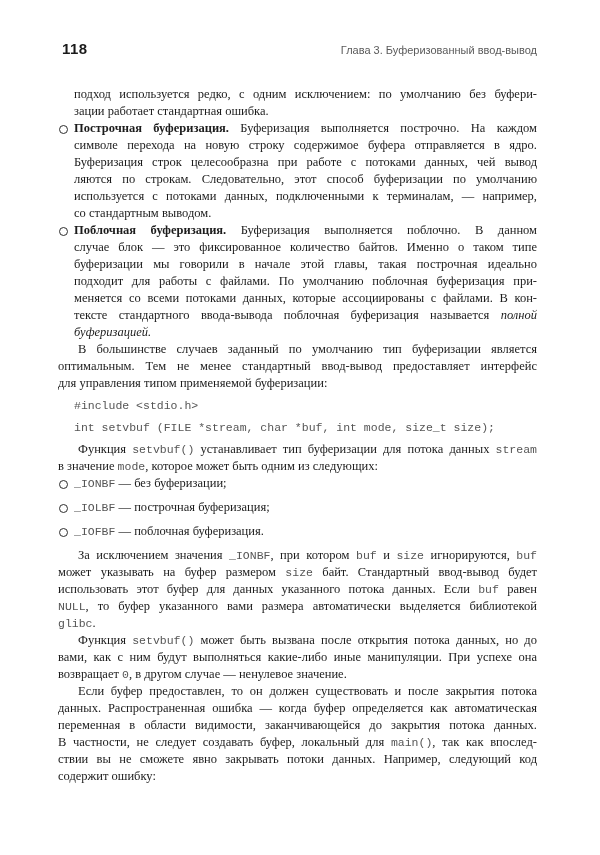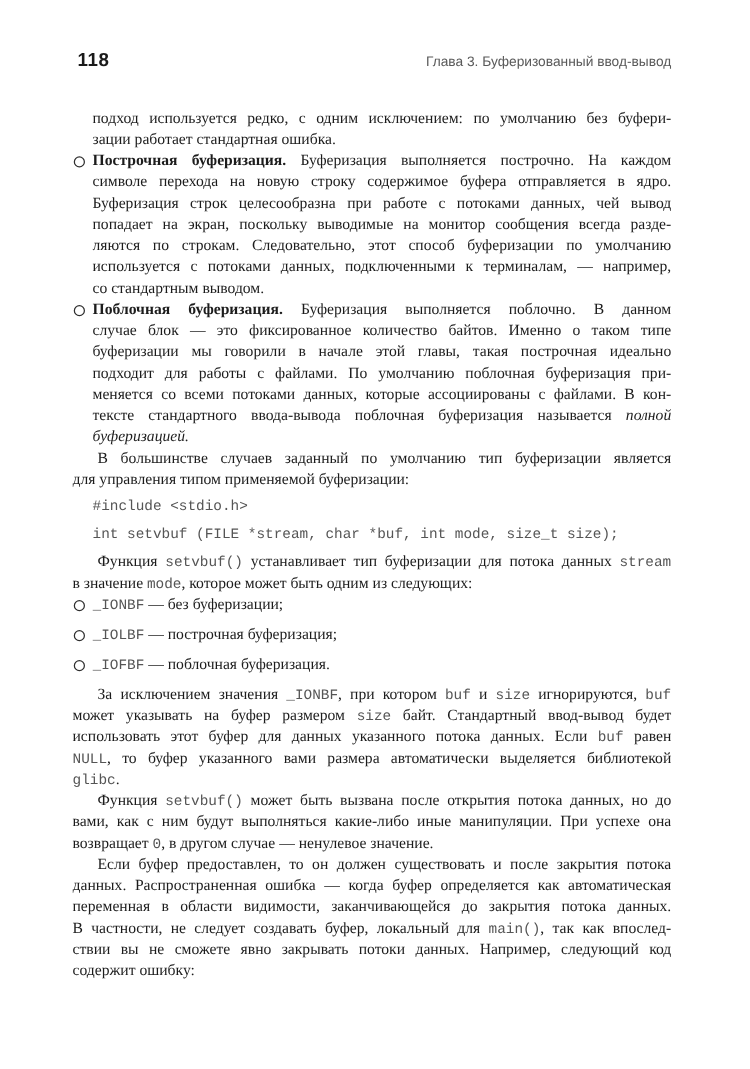--- a/index.html
+++ b/index.html
@@ -88,37 +88,37 @@
   <div class="body-content" id="content">
       <div class="block para hang">
         <div class="line first"><span>подход используется редко, с одним исключением: по умолчанию без буфери-</span></div>
         <div class="line last"><span>зации работает стандартная ошибка.</span></div>
       </div>
       <div class="block bullet">
         <span class="marker"></span>
         <div class="line first"><span class="bold">Построчная буферизация.</span><span> Буферизация выполняется построчно. На каждом</span></div>
         <div class="line"><span>символе перехода на новую строку содержимое буфера отправляется в ядро.</span></div>
         <div class="line"><span>Буферизация строк целесообразна при работе с потоками данных, чей вывод</span></div>
-        <div class="line"><span>попадает на экран, поскольку выводимые на монитор сообщения всегда разде-</span></div>
         <div class="line"><span>ляются по строкам. Следовательно, этот способ буферизации по умолчанию</span></div>
         <div class="line"><span>используется с потоками данных, подключенными к терминалам, — например,</span></div>
         <div class="line last"><span>со стандартным выводом.</span></div>
       </div>
       <div class="block bullet">
         <span class="marker"></span>
         <div class="line first"><span class="bold">Поблочная буферизация.</span><span> Буферизация выполняется поблочно. В данном</span></div>
         <div class="line"><span>случае блок — это фиксированное количество байтов. Именно о таком типе</span></div>
         <div class="line"><span>буферизации мы говорили в начале этой главы, такая построчная идеально</span></div>
         <div class="line"><span>подходит для работы с файлами. По умолчанию поблочная буферизация при-</span></div>
         <div class="line"><span>меняется со всеми потоками данных, которые ассоциированы с файлами. В кон-</span></div>
         <div class="line"><span>тексте стандартного ввода-вывода поблочная буферизация называется </span><span class="italic">полной</span></div>
         <div class="line last"><span class="italic">буферизацией.</span></div>
       </div>
       <div class="block para indent">
         <div class="line first"><span>В большинстве случаев заданный по умолчанию тип буферизации является</span></div>
+        <div class="line"><span>оптимальным. Тем не менее стандартный ввод-вывод предоставляет интерфейс</span></div>
         <div class="line last"><span>для управления типом применяемой буферизации:</span></div>
       </div>
       <div class="block code">
         <div class="line first last"><span class="mono">#include &lt;stdio.h&gt;</span></div>
       </div>
       <div class="block code">
         <div class="line first last"><span class="mono">int setvbuf (FILE *stream, char *buf, int mode, size_t size);</span></div>
       </div>
       <div class="block para indent">
         <div class="line first"><span>Функция </span><span class="mono">setvbuf()</span><span> устанавливает тип буферизации для потока данных </span><span class="mono">stream</span></div>

